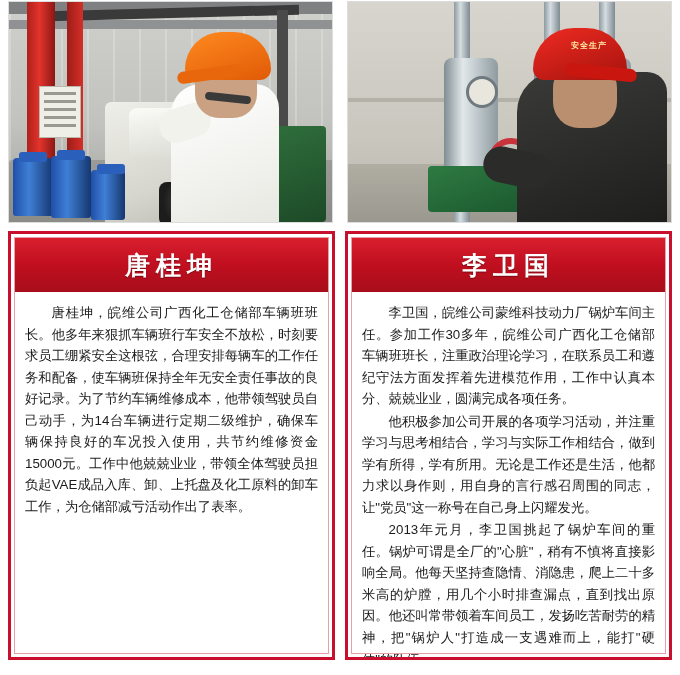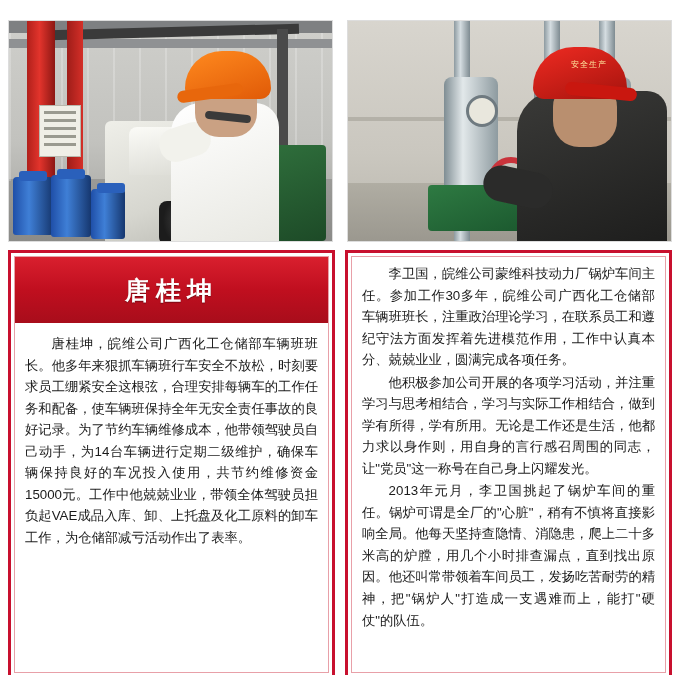--- a/index.html
+++ b/index.html
@@ -18,22 +18,23 @@
     width: 680px;
     height: 675px;
     background: #fff;
     box-sizing: border-box;
   }
 
   
   .photo-row {
     display: flex;
     gap: 14px;
-    padding: 20px 8px 0 8px;
-    box-sizing: border-box;
+    padding: 1px 8px 0 8px;
+    box-sizing: border-box;
+    font-weight: bold;
   }
   .photo {
     position: relative;
     width: 328px;
     height: 222px;
     overflow: hidden;
     border: 1px solid #ddd;
     box-sizing: border-box;
   }
 
@@ -230,21 +231,21 @@
     flex-direction: column;
     position: relative;
   }
   .card-inner-border {
     position: absolute;
     left: 3px; right: 3px; top: 3px; bottom: 3px;
     border: 1px solid #e8a0a8;
     pointer-events: none;
   }
   .card-title {
-    height: 66px;
+    height: 54px;
     background: linear-gradient(to bottom, #d91f2e 0%, #c00f1f 50%, #a80d1b 100%);
     color: #ffffff;
     font-size: 25px;
     font-weight: bold;
     letter-spacing: 6px;
     display: flex;
     align-items: center;
     justify-content: center;
     font-family: Liberation Sans, sans-serif;
     text-shadow: 0 1px 1px rgba(0,0,0,.35);
@@ -332,20 +333,21 @@
     <div class="card">
       <div class="card-inner-border"></div>
       <div class="card-title">唐桂坤</div>
       <div class="card-body">
         <p class="para">唐桂坤，皖维公司广西化工仓储部车辆班班长。他多年来狠抓车辆班行车安全不放松，时刻要求员工绷紧安全这根弦，合理安排每辆车的工作任务和配备，使车辆班保持全年无安全责任事故的良好记录。为了节约车辆维修成本，他带领驾驶员自己动手，为14台车辆进行定期二级维护，确保车辆保持良好的车况投入使用，共节约维修资金15000元。工作中他兢兢业业，带领全体驾驶员担负起VAE成品入库、卸、上托盘及化工原料的卸车工作，为仓储部减亏活动作出了表率。</p>
       </div>
     </div>
 
     <div class="card">
       <div class="card-inner-border"></div>
+      <div class="card-title">李卫国</div>
       <div class="card-body card-body-right">
         <p class="para">李卫国，皖维公司蒙维科技动力厂锅炉车间主任。参加工作30多年，皖维公司广西化工仓储部车辆班班长，注重政治理论学习，在联系员工和遵纪守法方面发挥着先进模范作用，工作中认真本分、兢兢业业，圆满完成各项任务。</p>
         <p class="para">他积极参加公司开展的各项学习活动，并注重学习与思考相结合，学习与实际工作相结合，做到学有所得，学有所用。无论是工作还是生活，他都力求以身作则，用自身的言行感召周围的同志，让"党员"这一称号在自己身上闪耀发光。</p>
         <p class="para">2013年元月，李卫国挑起了锅炉车间的重任。锅炉可谓是全厂的"心脏"，稍有不慎将直接影响全局。他每天坚持查隐情、消隐患，爬上二十多米高的炉膛，用几个小时排查漏点，直到找出原因。他还叫常带领着车间员工，发扬吃苦耐劳的精神，把"锅炉人"打造成一支遇难而上，能打"硬仗"的队伍。</p>
 
       </div>
     </div>
 
   </div>
 </div>

